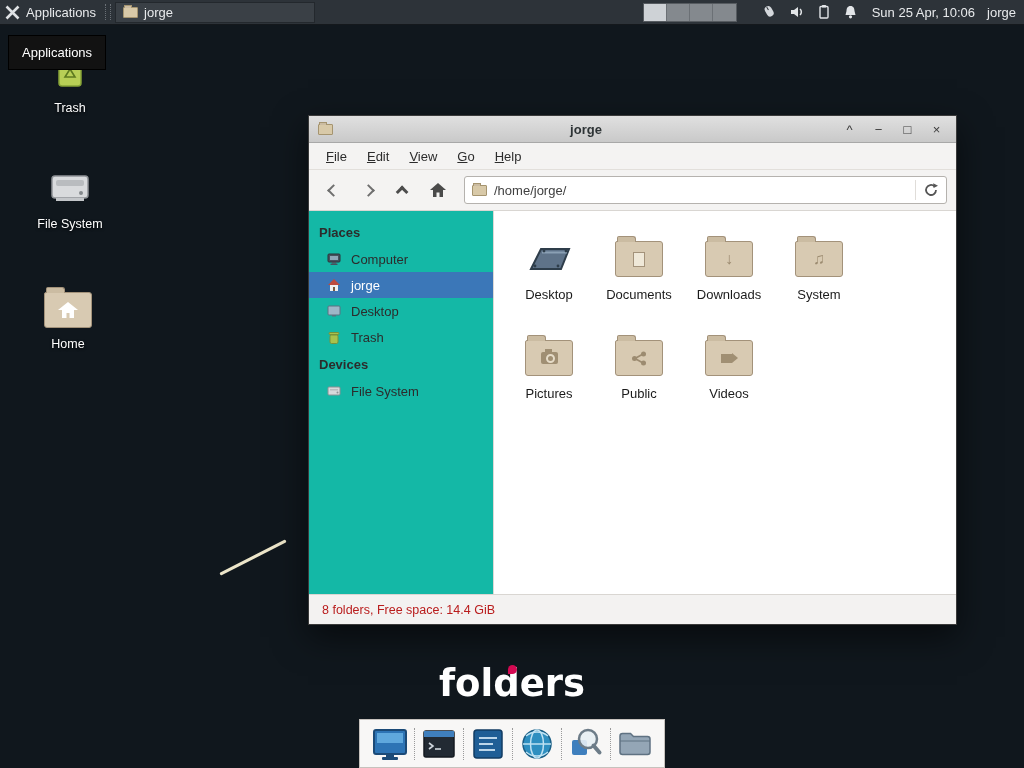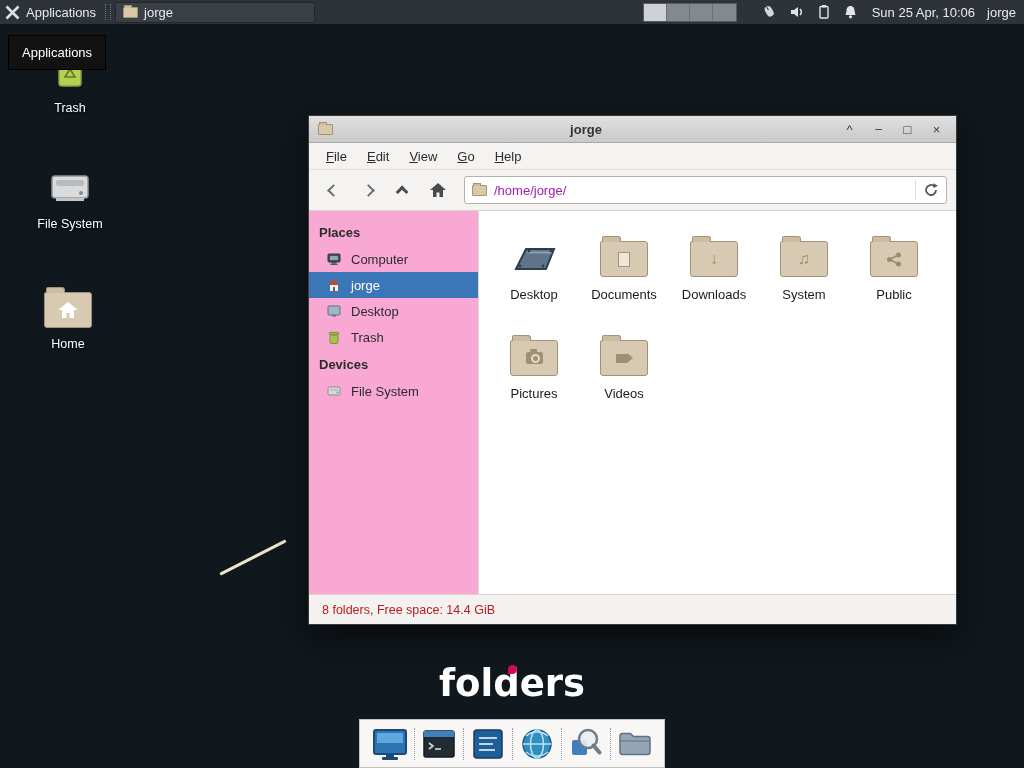--- a/index.html
+++ b/index.html
@@ -75,26 +75,26 @@
   .menu-item::first-letter { text-decoration:underline; }
   .toolbar { height:41px; background:#f4f3f2; border-bottom:1px solid #d9d6d2;
              display:flex; align-items:center; padding:0 9px; gap:5px; flex:none; }
   .tbtn { width:30px; height:28px; display:flex; align-items:center; justify-content:center; }
   .chev { width:9px; height:9px; display:inline-block; }
   .chev.left  { border-left:2px solid #6f6f6f; border-bottom:2px solid #6f6f6f; transform:rotate(45deg); }
   .chev.right { border-top:2px solid #6f6f6f; border-right:2px solid #6f6f6f; transform:rotate(45deg); }
   .chev.up    { border-top:3px solid #4c4c4c; border-left:3px solid #4c4c4c; transform:rotate(45deg) translateY(2px); }
   .pathwrap { flex:1; height:28px; background:#fff; border:1px solid #b5b2ae; border-radius:3px;
               display:flex; align-items:center; gap:7px; padding:0 7px; margin-left:6px; }
-  .pathinput { border:none; outline:none; flex:1; font-size:13px; color:#a21caf;
+  .pathinput { border:none; outline:none; flex:1; font-size:13px; color:#404040;
                font-family:inherit; background:transparent; padding:0; }
   .refresh-btn { display:flex; align-items:center; padding-left:7px; border-left:1px solid #e0ddd9; height:20px; }
 
   .wbody { flex:1; display:flex; min-height:0; }
-  .sidebar { width:170px; background:#f9a8d4; border-right:1px solid #dcd9d5; padding-top:7px; flex:none; }
+  .sidebar { width:185px; background:#14b8a6; border-right:1px solid #dcd9d5; padding-top:7px; flex:none; }
   .side-h { font-weight:bold; padding:7px 10px 6px 10px; color:#2c2c2c; }
   .side-row { display:flex; align-items:center; gap:9px; height:26px; padding-left:17px; color:#2c2c2c; }
   .side-row.sel { background:#3b77b8; color:#fff; }
 
   .main { flex:1; background:#fff; overflow:hidden; }
   .grid { display:flex; flex-wrap:wrap; padding:20px 10px; row-gap:28px; }
   .fitem { width:90px; display:flex; flex-direction:column; align-items:center; gap:10px; }
   .iconslot { height:46px; display:flex; align-items:flex-end; justify-content:center; }
   .flabel { color:#1b1b1b; }
 
@@ -339,41 +339,41 @@
                 <span class="bigfolder">
               <span class="emb">♫</span>
             </span>
               </span>
             <span class="flabel">System</span>
           </div>
 
           <div class="fitem">
             <span class="iconslot">
                 <span class="bigfolder">
+              <span class="emb-cam"></span>
+            </span>
+              </span>
+            <span class="flabel">Pictures</span>
+          </div>
+
+          <div class="fitem">
+            <span class="iconslot">
+                <span class="bigfolder">
               <svg width="16" height="15" viewBox="0 0 16 15">
                 <line x1="4" y1="7.5" x2="12" y2="3" stroke="#9c8b70" stroke-width="1.6"></line>
                 <line x1="4" y1="7.5" x2="12" y2="12" stroke="#9c8b70" stroke-width="1.6"></line>
                 <circle cx="3.5" cy="7.5" r="2.5" fill="#9c8b70"></circle>
                 <circle cx="12.5" cy="3" r="2.5" fill="#9c8b70"></circle>
                 <circle cx="12.5" cy="12" r="2.5" fill="#9c8b70"></circle>
               </svg>
             </span>
               </span>
             <span class="flabel">Public</span>
           </div>
 
-          <div class="fitem">
-            <span class="iconslot">
-                <span class="bigfolder">
-              <span class="emb-cam"></span>
-            </span>
-              </span>
-            <span class="flabel">Pictures</span>
-          </div>
-
 
           <div class="fitem">
             <span class="iconslot">
                 <span class="bigfolder">
               <span class="emb-video"></span>
             </span>
               </span>
             <span class="flabel">Videos</span>
           </div>
 

